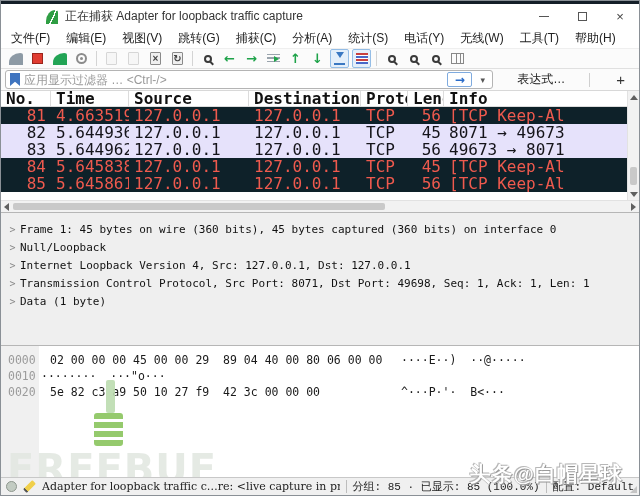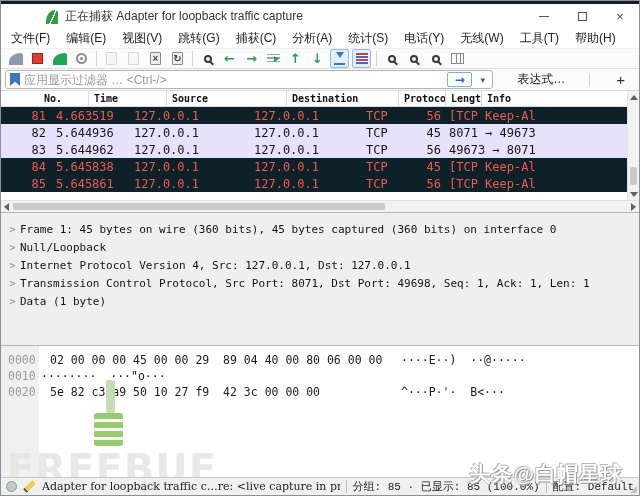--- a/index.html
+++ b/index.html
@@ -68,27 +68,27 @@
     display:flex; align-items:center; justify-content:center; color:#2b6cc8; font-weight:bold; font-size:12px;
     font-family:"DejaVu Sans",sans-serif; line-height:1; flex:0 0 auto; }
   .dd-btn { width:13px; font-size:9px; color:#555; text-align:center; flex:0 0 auto;
     font-family:"DejaVu Sans",sans-serif; }
   .expr-label { font-size:12px; color:#222; padding:0 4px; }
   .f-sep { width:1px; height:14px; background:#cfcfcf; }
   .add-btn { font-size:15px; color:#333; padding:0 8px 0 6px; line-height:1; }
   
   .packet-pane { position:relative; height:122px; border-bottom:1px solid #b6b6b6; background:#fff; }
   .pl-header { display:flex; height:16px; margin-right:12px; align-items:center;
-    font-family:"DejaVu Sans Mono","Liberation Mono",monospace; font-size:10px; font-weight:bold; color:#111;
-    border-bottom:1px solid #dcdcdc;padding-left:38px; }
+    font-family:"DejaVu Sans Mono","Liberation Mono",monospace; font-size:16px; font-weight:bold; color:#111;
+    border-bottom:1px solid #dcdcdc; }
   .pl-header > div { border-right:1px solid #dcdcdc; height:100%; line-height:15px; padding-left:5px; overflow:hidden; white-space:nowrap; }
   .c-no{ width:50px; } .c-time{ width:78px; } .c-src{ width:120px; } .c-dst{ width:112px; }
   .c-proto{ width:47px; } .c-len{ width:36px; } .c-info{ flex:1; border-right:none !important; }
   .pl-row { display:flex; height:17px; margin-right:12px; align-items:center;
-    font-family:"DejaVu Sans Mono","Liberation Mono",monospace; font-size:12px; white-space:pre; }
+    font-family:"DejaVu Sans Mono","Liberation Mono",monospace; font-size:16px; white-space:pre; }
   .pl-row > div { overflow:hidden; white-space:pre; }
   .r-no{ width:50px; text-align:right; padding-right:5px; } .r-time{ width:78px; padding-left:5px; }
   .r-src{ width:120px; padding-left:5px; } .r-dst{ width:112px; padding-left:5px; }
   .r-proto{ width:47px; padding-left:5px; } .r-len{ width:36px; text-align:right; padding-right:3px; }
   .r-info{ flex:1; padding-left:5px; }
   .row-bad { background:#0e2129; color:#ef5a4e; }
   .row-tcp { background:#e6e2fb; color:#15141a; }
   
   .vscroll { position:absolute; top:0; right:0; width:12px; height:110px; background:#f2f2f2; border-left:1px solid #e2e2e2; }
   .vthumb { position:absolute; left:2px; right:2px; top:76px; height:18px; background:#c9c9c9; border-radius:2px; }
@@ -318,21 +318,21 @@
     <div class="d-line">
       <span class="d-exp">&gt;</span>
       <span>Frame 1: 45 bytes on wire (360 bits), 45 bytes captured (360 bits) on interface 0</span>
     </div>
     <div class="d-line">
       <span class="d-exp">&gt;</span>
       <span>Null/Loopback</span>
     </div>
     <div class="d-line">
       <span class="d-exp">&gt;</span>
-      <span>Internet Protocol Version 4, Src: 127.0.0.1, Dst: 127.0.0.1</span>
+      <span>Internet Loopback Version 4, Src: 127.0.0.1, Dst: 127.0.0.1</span>
     </div>
     <div class="d-line">
       <span class="d-exp">&gt;</span>
       <span>Transmission Control Protocol, Src Port: 8071, Dst Port: 49698, Seq: 1, Ack: 1, Len: 1</span>
     </div>
     <div class="d-line">
       <span class="d-exp">&gt;</span>
       <span>Data (1 byte)</span>
     </div>
   </div>

